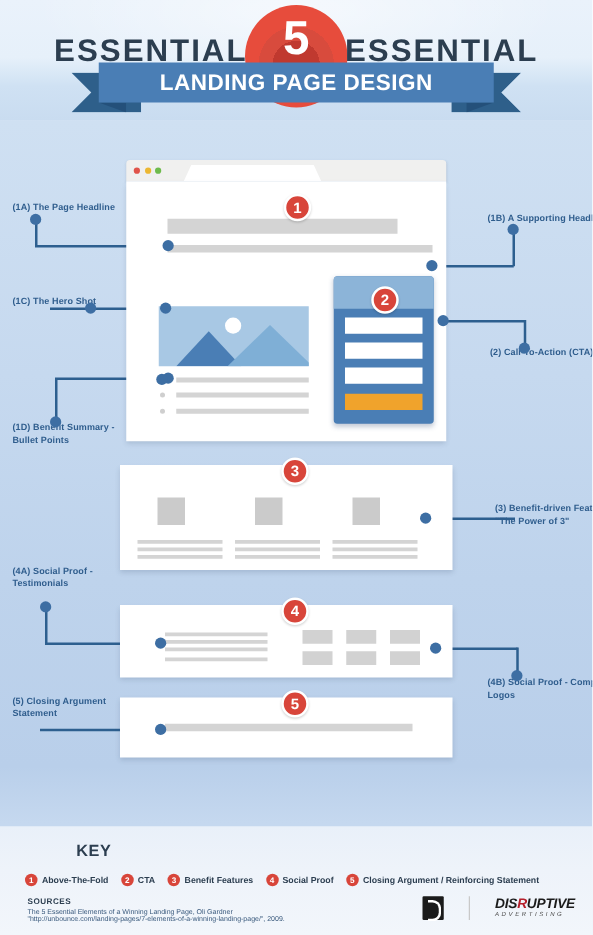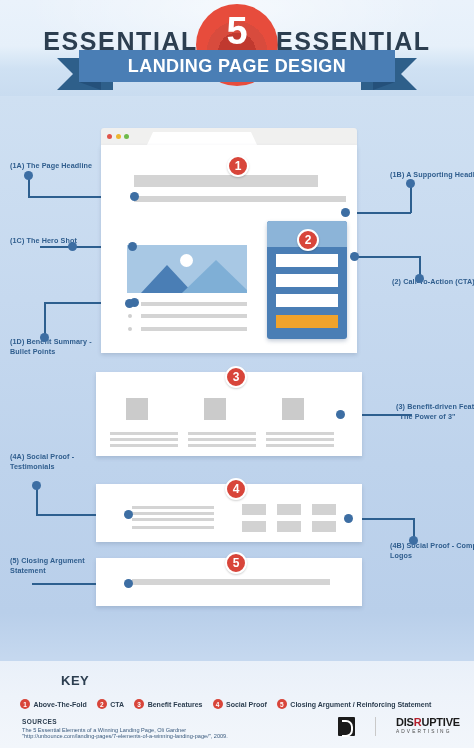--- a/index.html
+++ b/index.html
@@ -168,21 +168,21 @@
   .sources-title{
     position:absolute; left:22px; top:57px;
     color:#2c3e50; font-size:6.5px; font-weight:bold; letter-spacing:.4px;
   }
   .sources-line{
     position:absolute; left:22px; color:#3a5a7d; font-size:5.6px; line-height:1.5;
   }
   .sources-line.l1{ top:65px; }
   .sources-line.l2{ top:71px; }
 
-  .brand{ position:absolute; right:14px; top:56px; display:flex; gap:20px; }
+  .brand{ position:absolute; right:14px; top:56px; display:flex; align-items:center; gap:20px;font-style:italic; }
   .brand-mark{
     width:17px;height:19px; background:#1b1b1b; position:relative; flex:0 0 auto;
     border-radius:1px;
   }
   .brand-mark:after{
     content:""; position:absolute; left:4px; top:3px; width:9px;height:13px;
     border:2px solid #ffffff; border-left:none; border-radius:0 7px 7px 0;
   }
   .brand-div{ width:1px; height:19px; background:#c9c9c9; }
   .brand-txt{ display:flex; flex-direction:column; line-height:1; }

